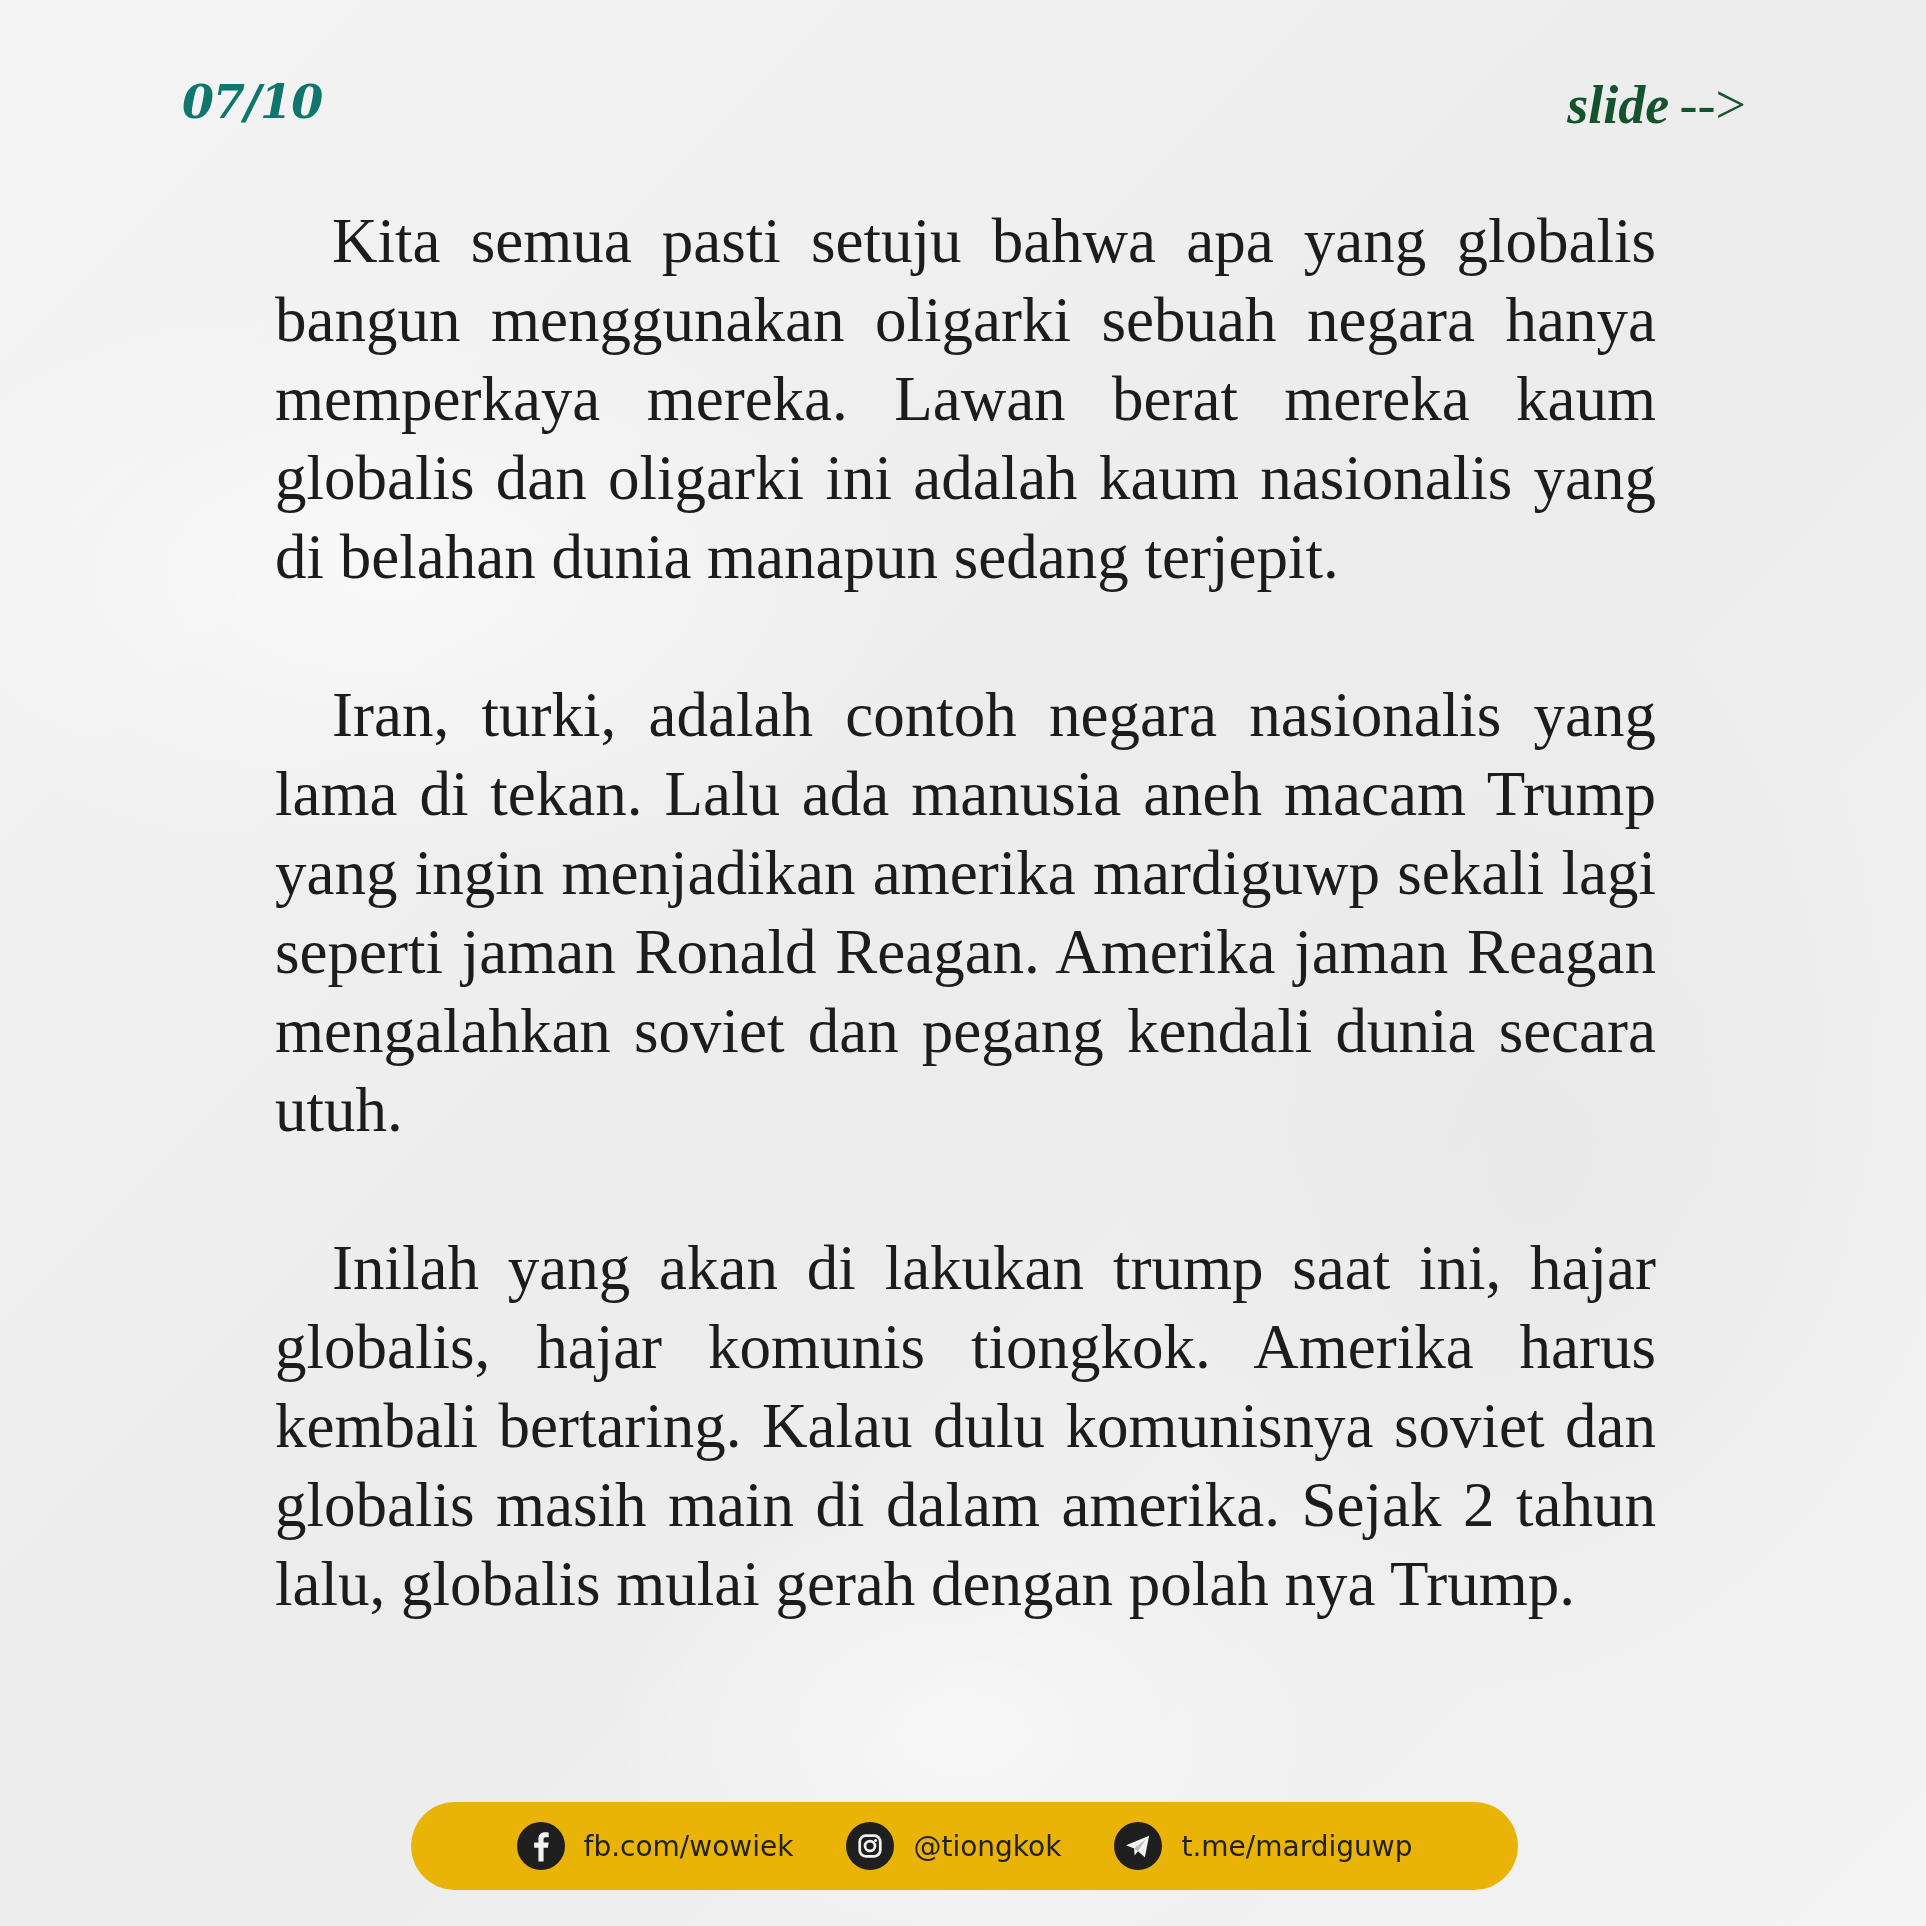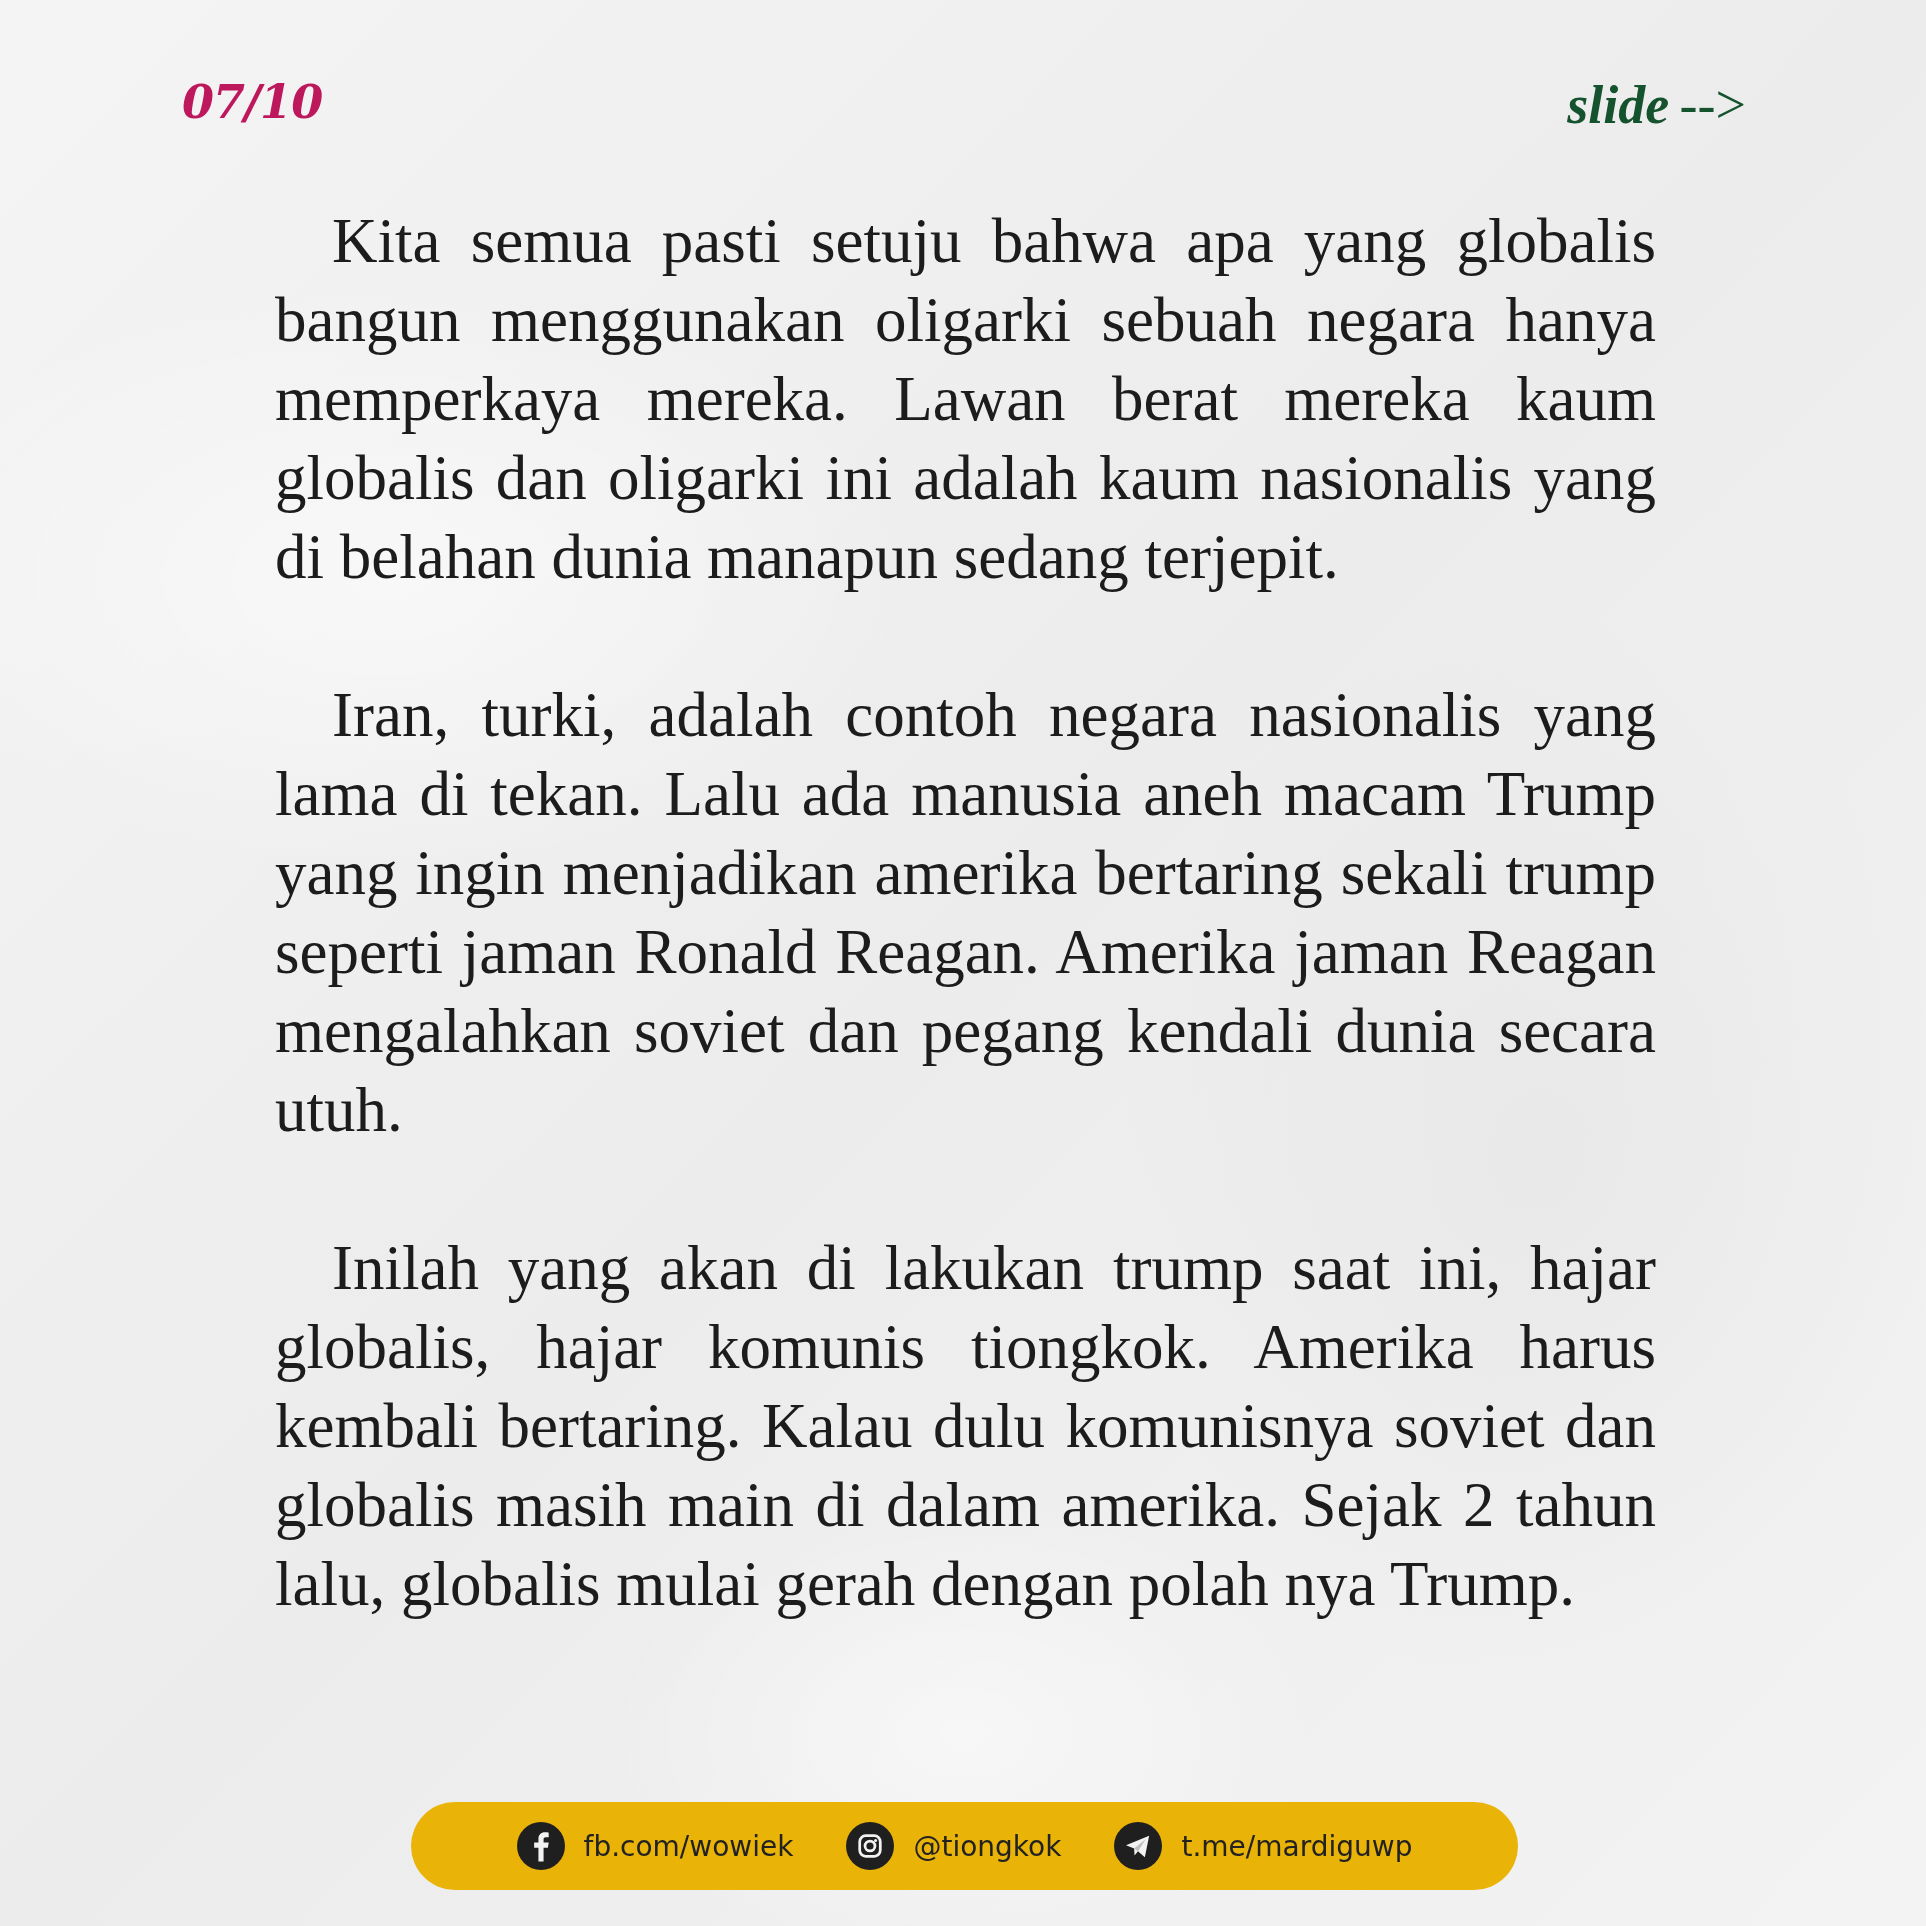--- a/index.html
+++ b/index.html
@@ -9,21 +9,21 @@
     background-image:
       radial-gradient(ellipse 770px 428px at 20% 30%, rgba(255,255,255,0.55), transparent 70%),
       radial-gradient(ellipse 599px 770px at 80% 60%, rgba(225,225,225,0.45), transparent 70%),
       radial-gradient(ellipse 514px 342px at 50% 90%, rgba(255,255,255,0.5), transparent 70%),
       linear-gradient(135deg, #f4f4f4 0%, #ececec 50%, #f3f3f3 100%);
     color: #1c1c1c;
   }
   .page-num {
     position: absolute; left: 182px; top: 75px;
     font-family: "DejaVu Serif", serif; font-weight: bold; font-style: italic;
-    font-size: 46px; letter-spacing: -0.9px; color: #be185d;
+    font-size: 46px; letter-spacing: -0.9px; color: #0f766e;
   }
   .slide-hint {
     position: absolute; right: 180px; top: 74px;
     font-family: "Liberation Serif", serif; font-size: 54px; color: #14532d;
   }
   .slide-hint .word { font-weight: bold; font-style: italic; }
   .slide-hint .arrow { font-weight: normal; margin-left: 10.3px; }
   .content {
     position: absolute; left: 272px; top: 202px; width: 1384px;
     font-family: "Liberation Serif", serif; font-size: 63px; line-height: 79px;
@@ -51,21 +51,21 @@
 <body>
 
 <div class="page-num">07/10</div>
 
 <div class="slide-hint">
   <span class="word">slide</span><span class="arrow">--&gt;</span>
 </div>
 
 <div class="content">
   <p>Kita semua pasti setuju bahwa apa yang globalis bangun menggunakan oligarki sebuah negara hanya memperkaya mereka. Lawan berat mereka kaum globalis dan oligarki ini adalah kaum nasi­onalis yang di belahan dunia manapun sedang ter­jepit.</p>
-  <p>Iran, turki, adalah contoh negara nasionalis yang lama di tekan. Lalu ada manusia aneh macam Trump yang ingin menjadikan amerika bertaring sekali trump seperti jaman Ronald Reagan. Amerika jaman Reagan mengalahkan soviet dan pegang kendali dunia secara utuh.</p>
+  <p>Iran, turki, adalah contoh negara nasionalis yang lama di tekan. Lalu ada manusia aneh macam Trump yang ingin menjadikan amerika mardiguwp sekali lagi seperti jaman Ronald Reagan. Amerika jaman Reagan mengalahkan soviet dan pegang kendali dunia secara utuh.</p>
   <p>Inilah yang akan di lakukan trump saat ini, hajar globalis, hajar komunis tiongkok. Amerika harus kembali bertaring. Kalau dulu komunisnya soviet dan globalis masih main di dalam amerika. Sejak 2 tahun lalu, globalis mulai gerah dengan polah nya Trump.</p>
 </div>
 
 <div class="footer">
   <div class="social">
     <span class="icon">
       <svg width="48" height="48" viewBox="0 0 56 56">
         <path d="M31 46 V30 H36 L37 24 H31 V20.5 C31 18.8 31.6 17.8 33.8 17.8 H37 V12.4 C36.3 12.3 34.6 12.1 32.6 12.1 C28.1 12.1 25 14.8 25 19.8 V24 H20 V30 H25 V46 Z" fill="#f2f2f2"></path>
       </svg>
     </span>

